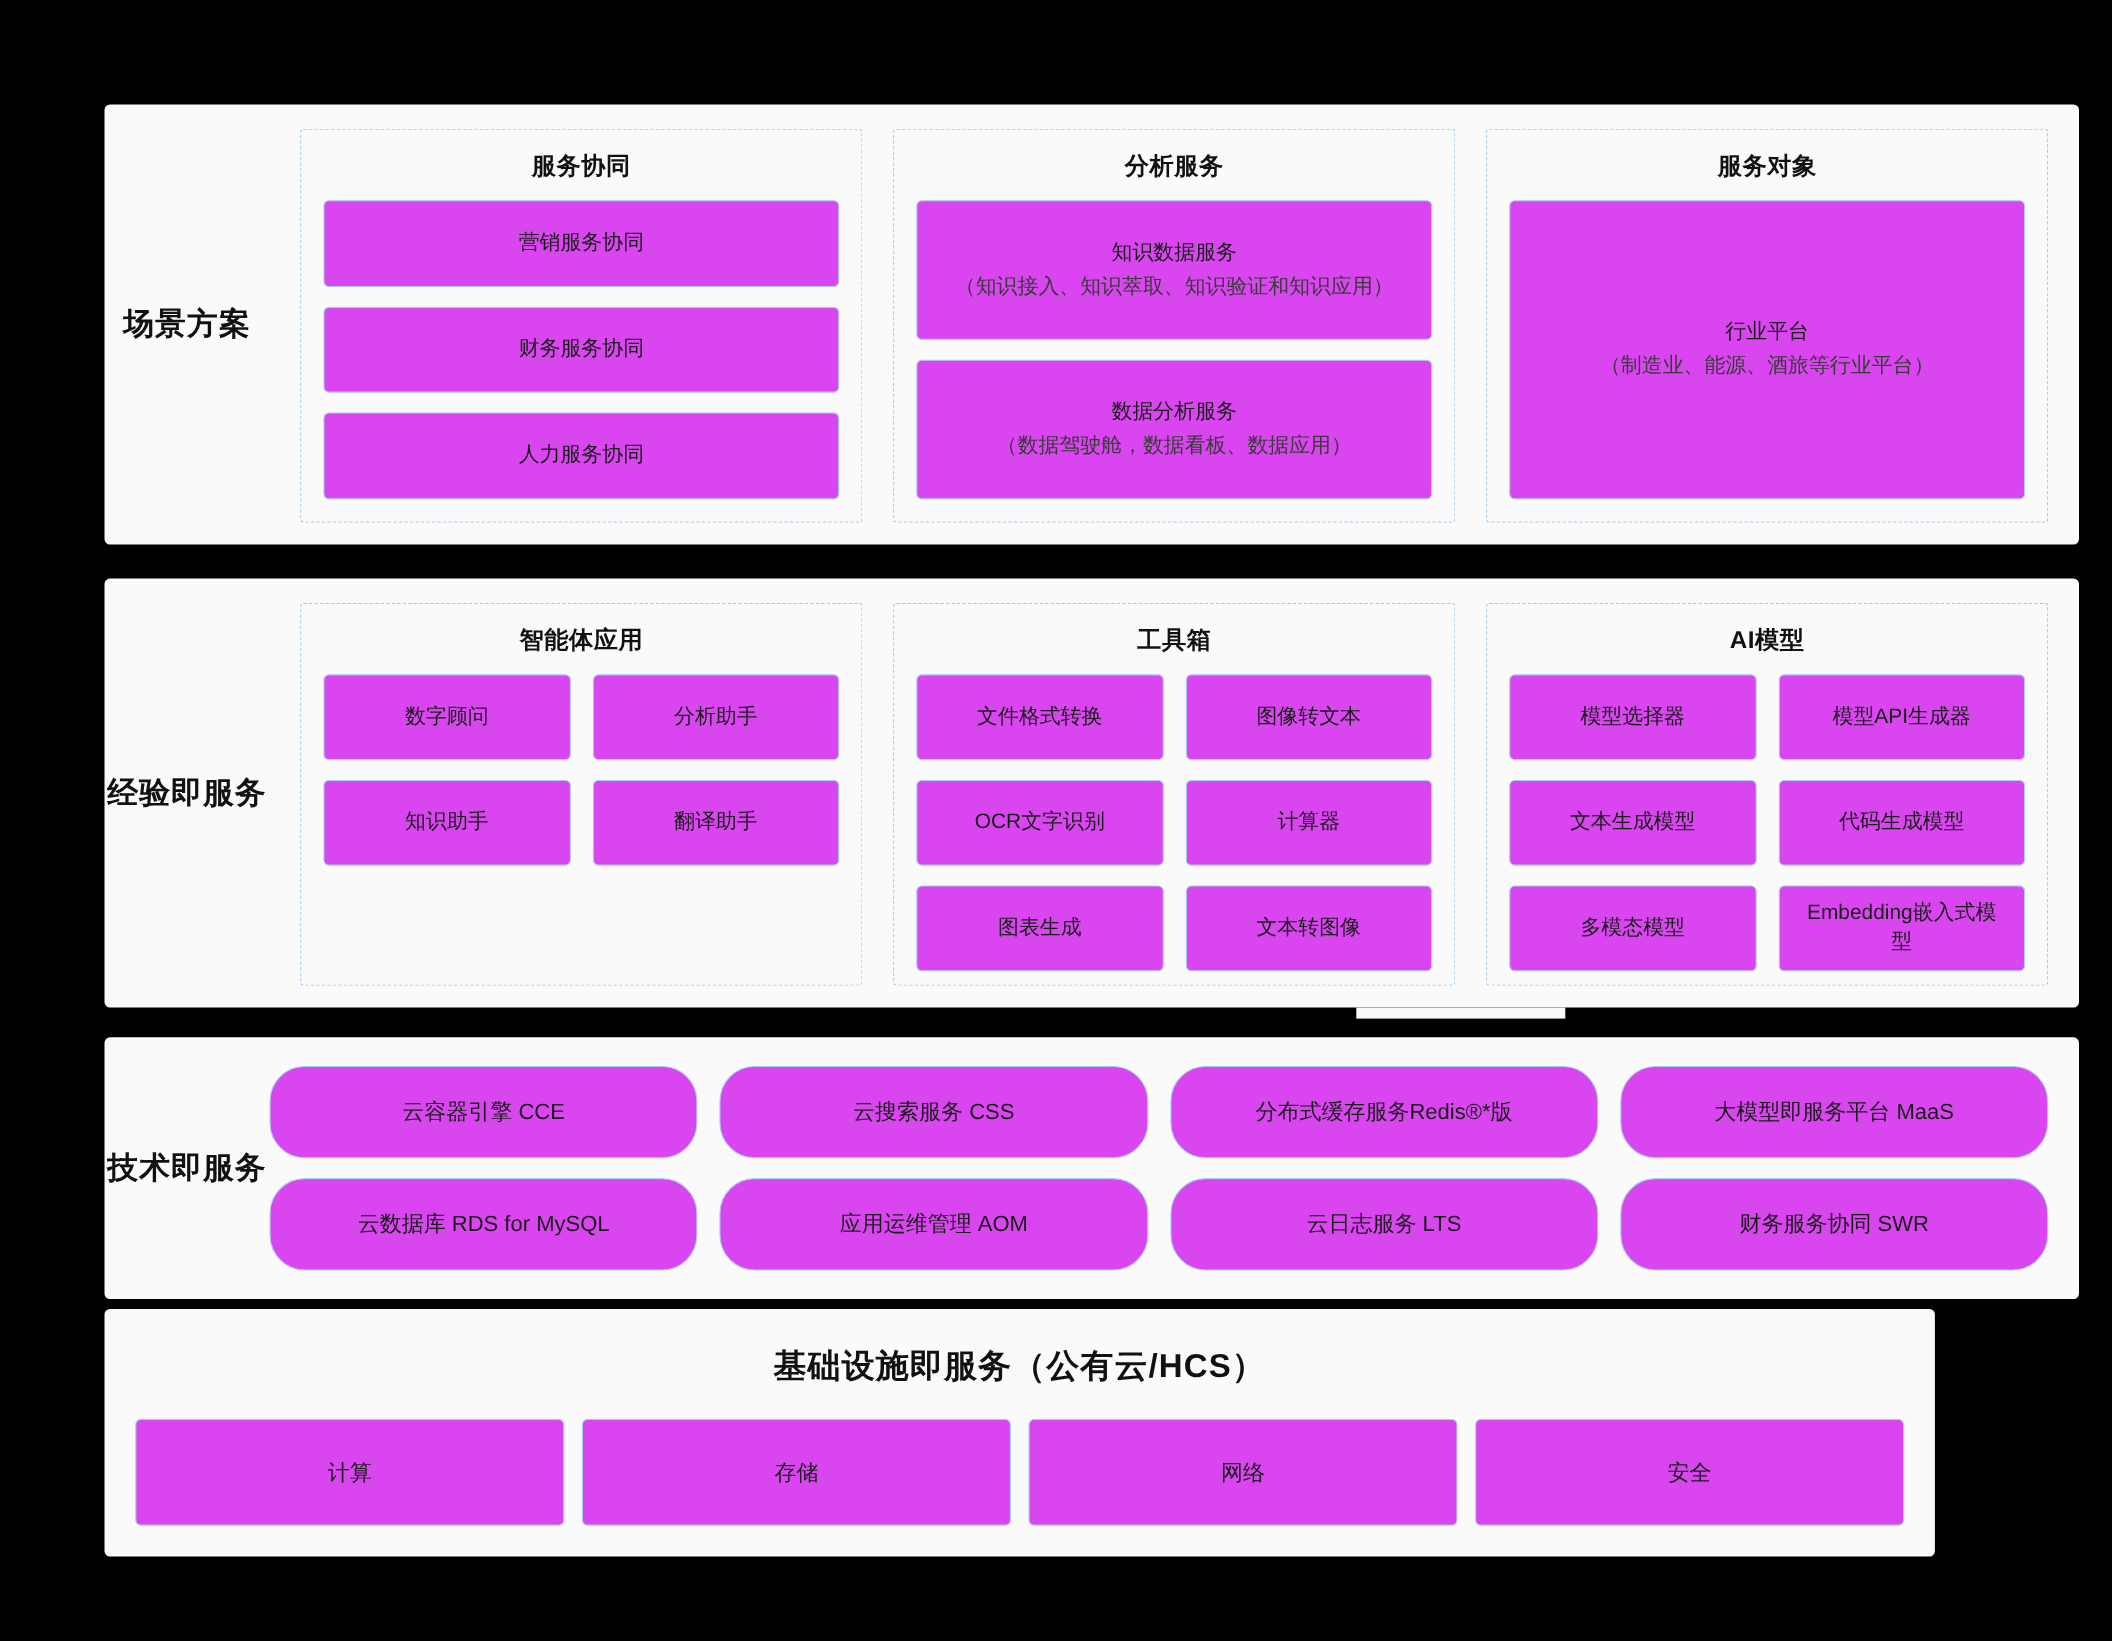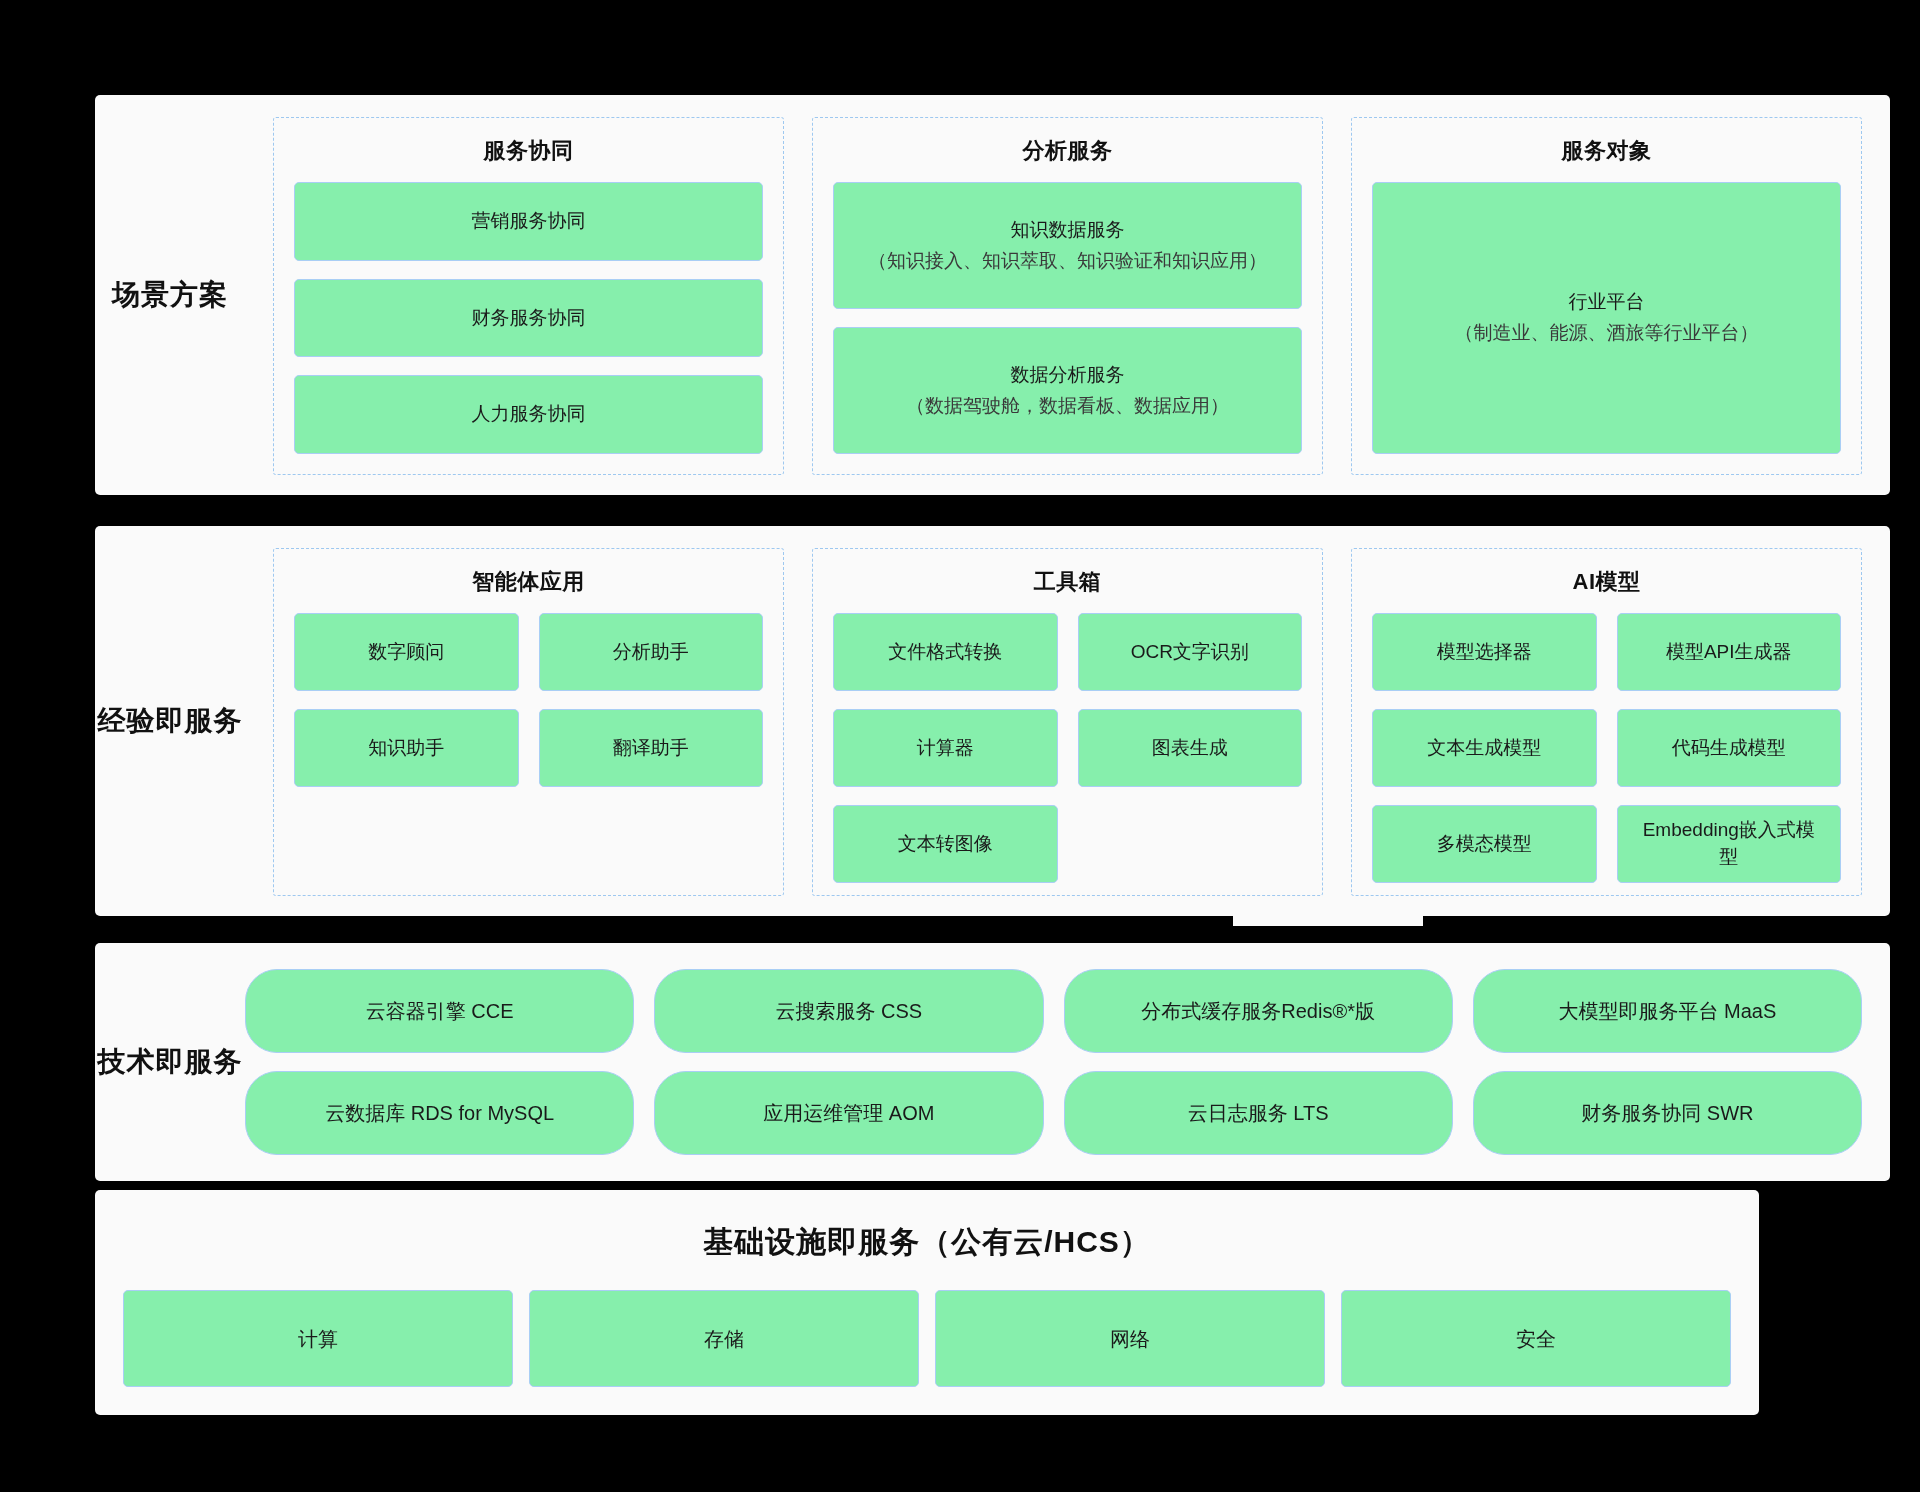--- a/index.html
+++ b/index.html
@@ -85,21 +85,21 @@
   .group-body.grid2 {
     display: grid;
     grid-template-columns: 1fr 1fr;
     grid-auto-rows: 78px;
     gap: 18px 20px;
     align-content: start;
   }
 
   
   .card {
-    background: #86efac;
+    background: #d946ef;
     border: 1.5px solid #a9cef5;
     border-radius: 5px;
     display: flex;
     flex-direction: column;
     align-items: center;
     justify-content: center;
     text-align: center;
     color: #1a1a1a;
     font-size: 19px;
     line-height: 1.4;
@@ -221,20 +221,23 @@
         </div>
       </div>
 
       <div class="group">
         <div class="group-title">工具箱</div>
         <div class="group-body grid2">
           <div class="card">
             <div>文件格式转换</div>
           </div>
           <div class="card">
+            <div>图像转文本</div>
+          </div>
+          <div class="card">
             <div>OCR文字识别</div>
           </div>
           <div class="card">
             <div>计算器</div>
           </div>
           <div class="card">
             <div>图表生成</div>
           </div>
           <div class="card">
             <div>文本转图像</div>

